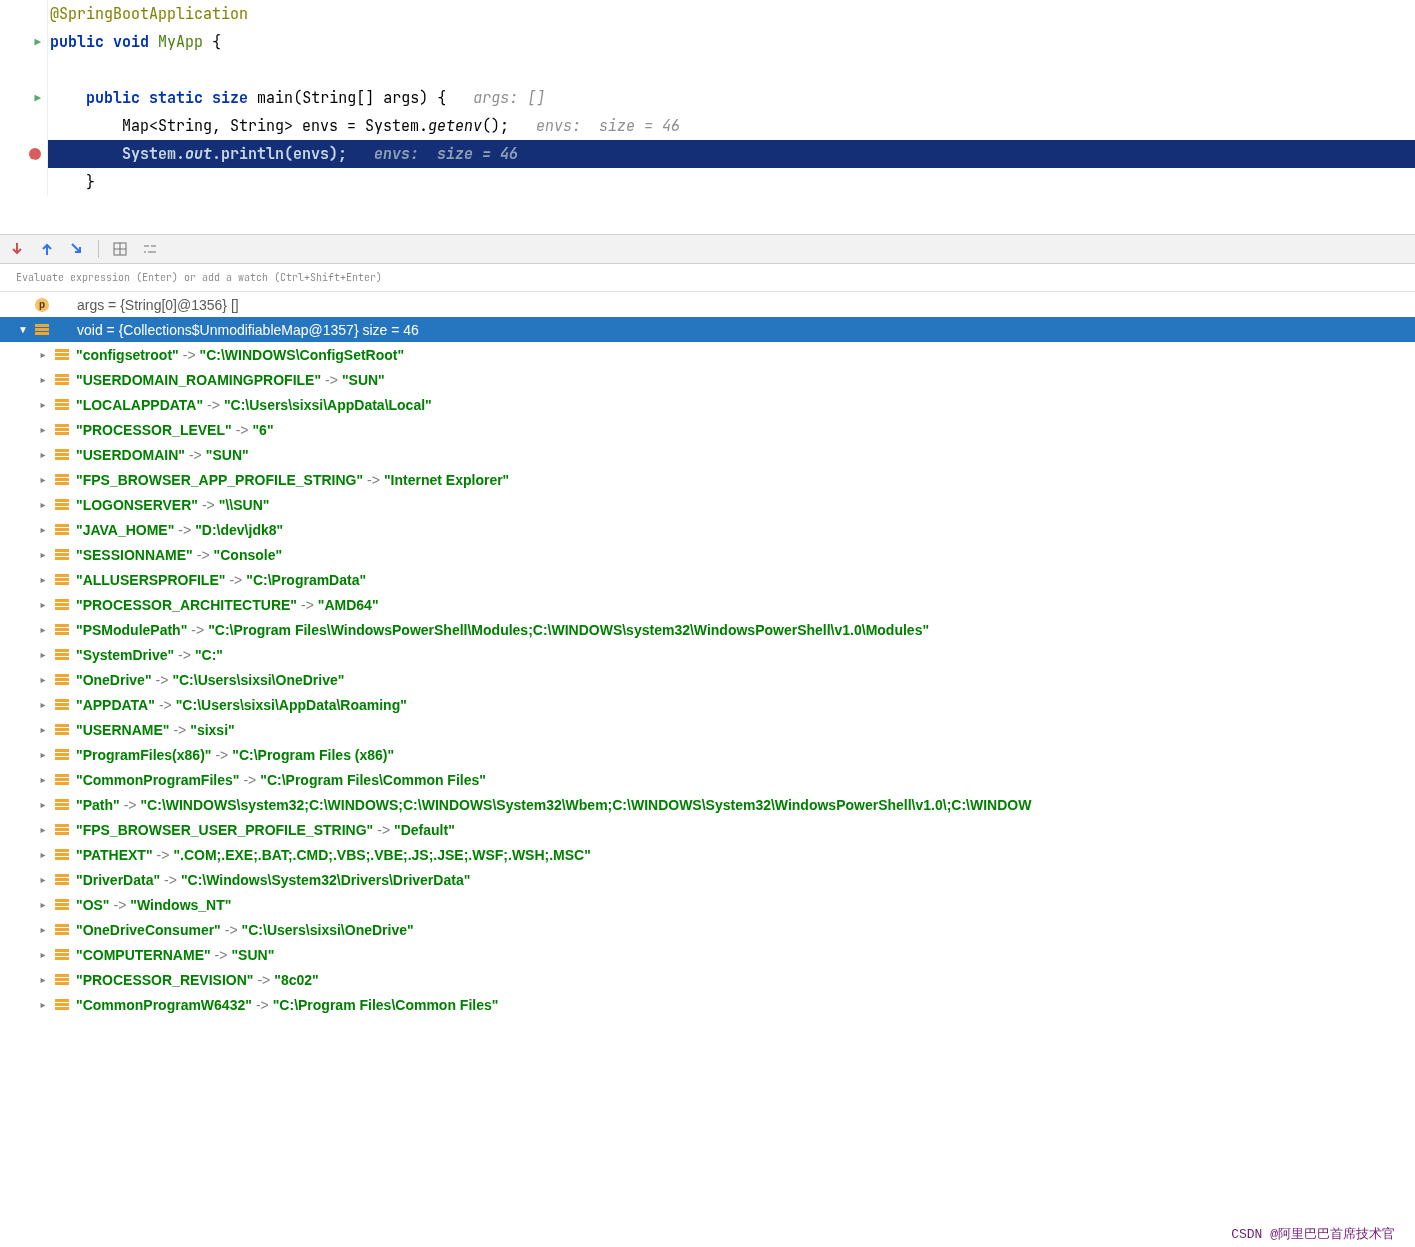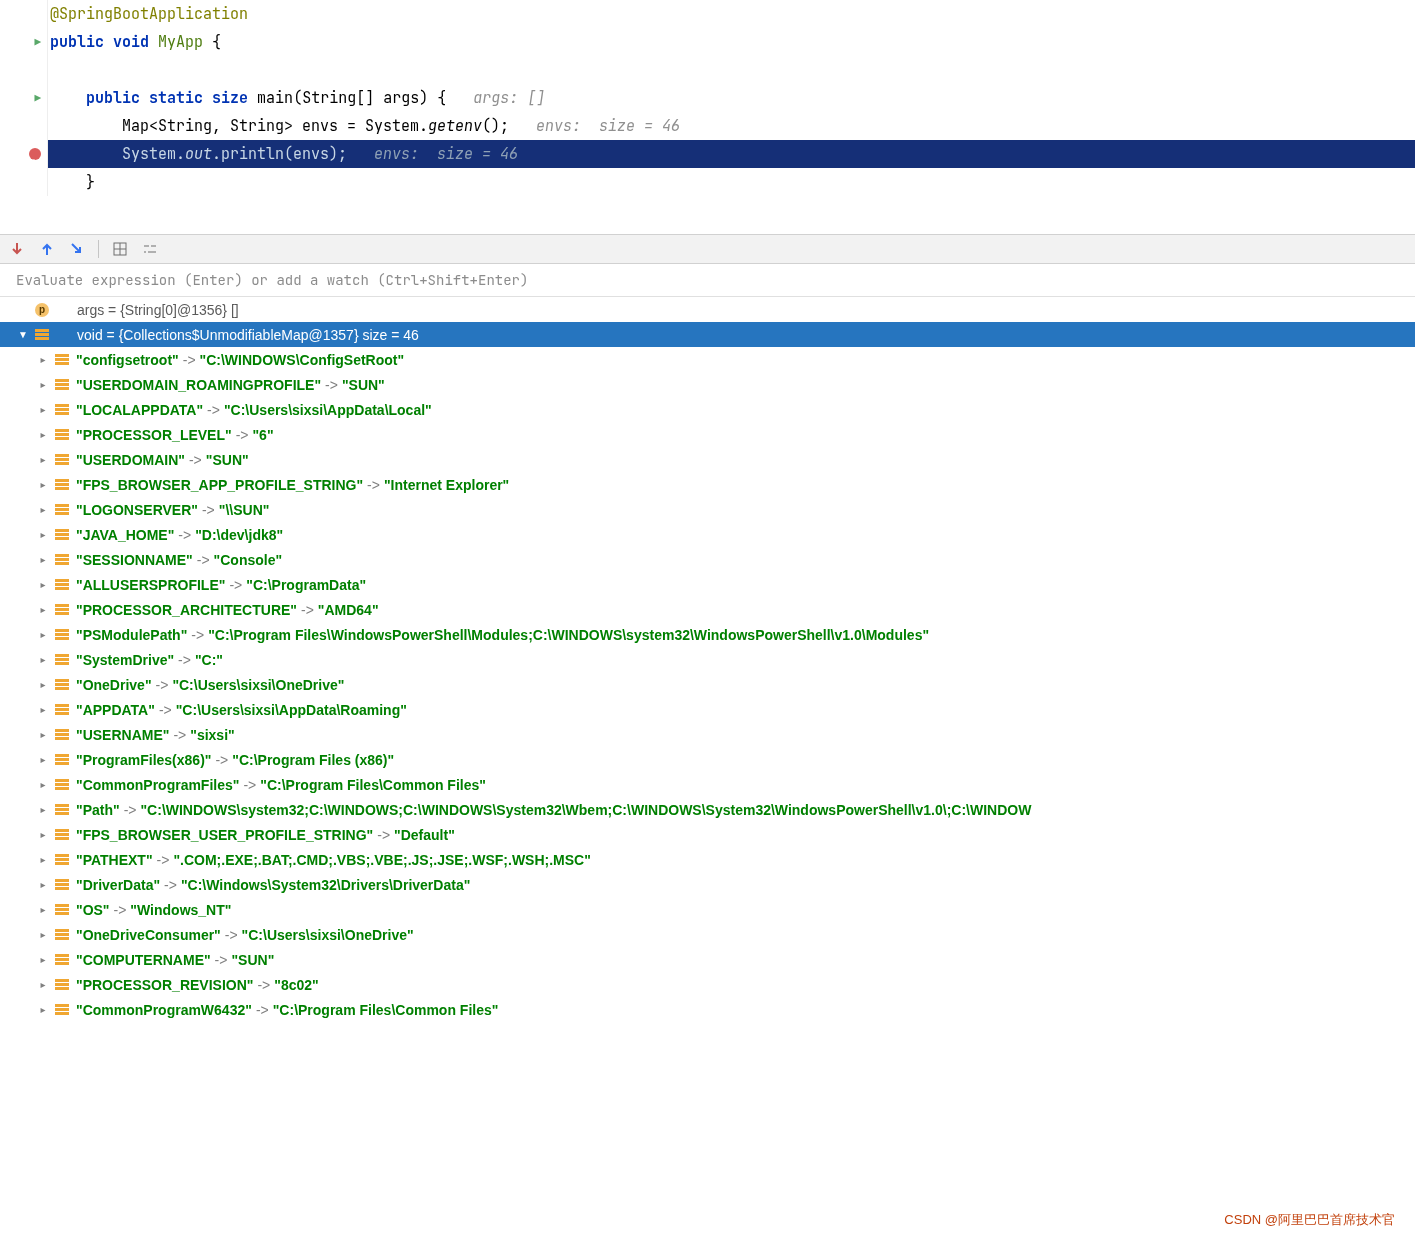--- a/index.html
+++ b/index.html
@@ -31,21 +31,21 @@
     justify-content: flex-end;
     align-items: center;
     gap:4px;
   }
   .gutter-icon { display:inline-block; }
   .code-content { padding-left: 2px; }
   .annotation { color: #808000; }
   .kw { color: #0033B3; font-weight: bold; }
   .classname { color: #4d7c0f; }
   .hl-line { background: #152f77; color: #a9b7c6; }
-  .hl-line .code-content, .hl-line .code-content * { color: #c8d7e5; }
+  .hl-line .code-content, .hl-line .code-content * { color: #c8d7e5; font-weight: bold; }
   .hint { color: #909090; font-style: italic; }
   .method-static { font-style: italic; color: #000; }
   .hl-line .hint { color: #8ea0b5; }
   .toolbar {
     background: #f2f2f2;
     border-top: 1px solid #d1d1d1;
     border-bottom: 1px solid #d1d1d1;
     height: 30px;
     display: flex;
     align-items: center;
@@ -59,21 +59,21 @@
     align-items: center; justify-content: center;
     color: #5a5a5a;
   }
   .divider { width:1px; height:18px; background:#c5c5c5; }
   .eval-bar {
     background: #fff;
     border-bottom: 1px solid #e0e0e0;
     padding: 7px 16px;
     color: #8c8c8c;
     font-family: "JetBrains Mono", Consolas, monospace;
-    font-size: 14px;
+    font-size: 10px;
   }
   .vars-panel {
     font-family: "Segoe UI", "Source Han Sans", sans-serif;
     font-size: 14px;
     background: #fff;
   }
   .var-row {
     display: flex;
     align-items: center;
     height: 25px;
@@ -109,24 +109,24 @@
   .icon-bars svg { display:block; }
   .var-text { color: #5a5a5a; margin-left: 21px; }
   .row-selected { background: #2675bf; color: #fff; }
   .row-selected .var-text, .row-selected .chev { color: #fff; }
   .entry-row { padding-left: 36px; }
   .entry-row .key, .entry-row .val { color: #008000; font-weight: bold; }
   .entry-row .arrow { color: #808080; padding: 0 4px; }
   .watermark {
     position: fixed;
     right: 20px;
-    bottom: 18px;
-    color: #c2410c;
+    bottom: 4px;
+    color: #701a75;
     font-size: 13px;
-    font-family: Liberation Sans, sans-serif;
+    font-family: Liberation Mono, monospace;
   }
   .run-icon { color:#59a869; font-size:11px; }
   .break-icon {
     width:12px;height:12px;border-radius:50%;
     background:#db5c5c;display:inline-block;
     position:relative;
   }
   .break-icon::after{
     content:"✓";color:#fff;font-size:9px;
     position:absolute;left:1px;top:-1px;

